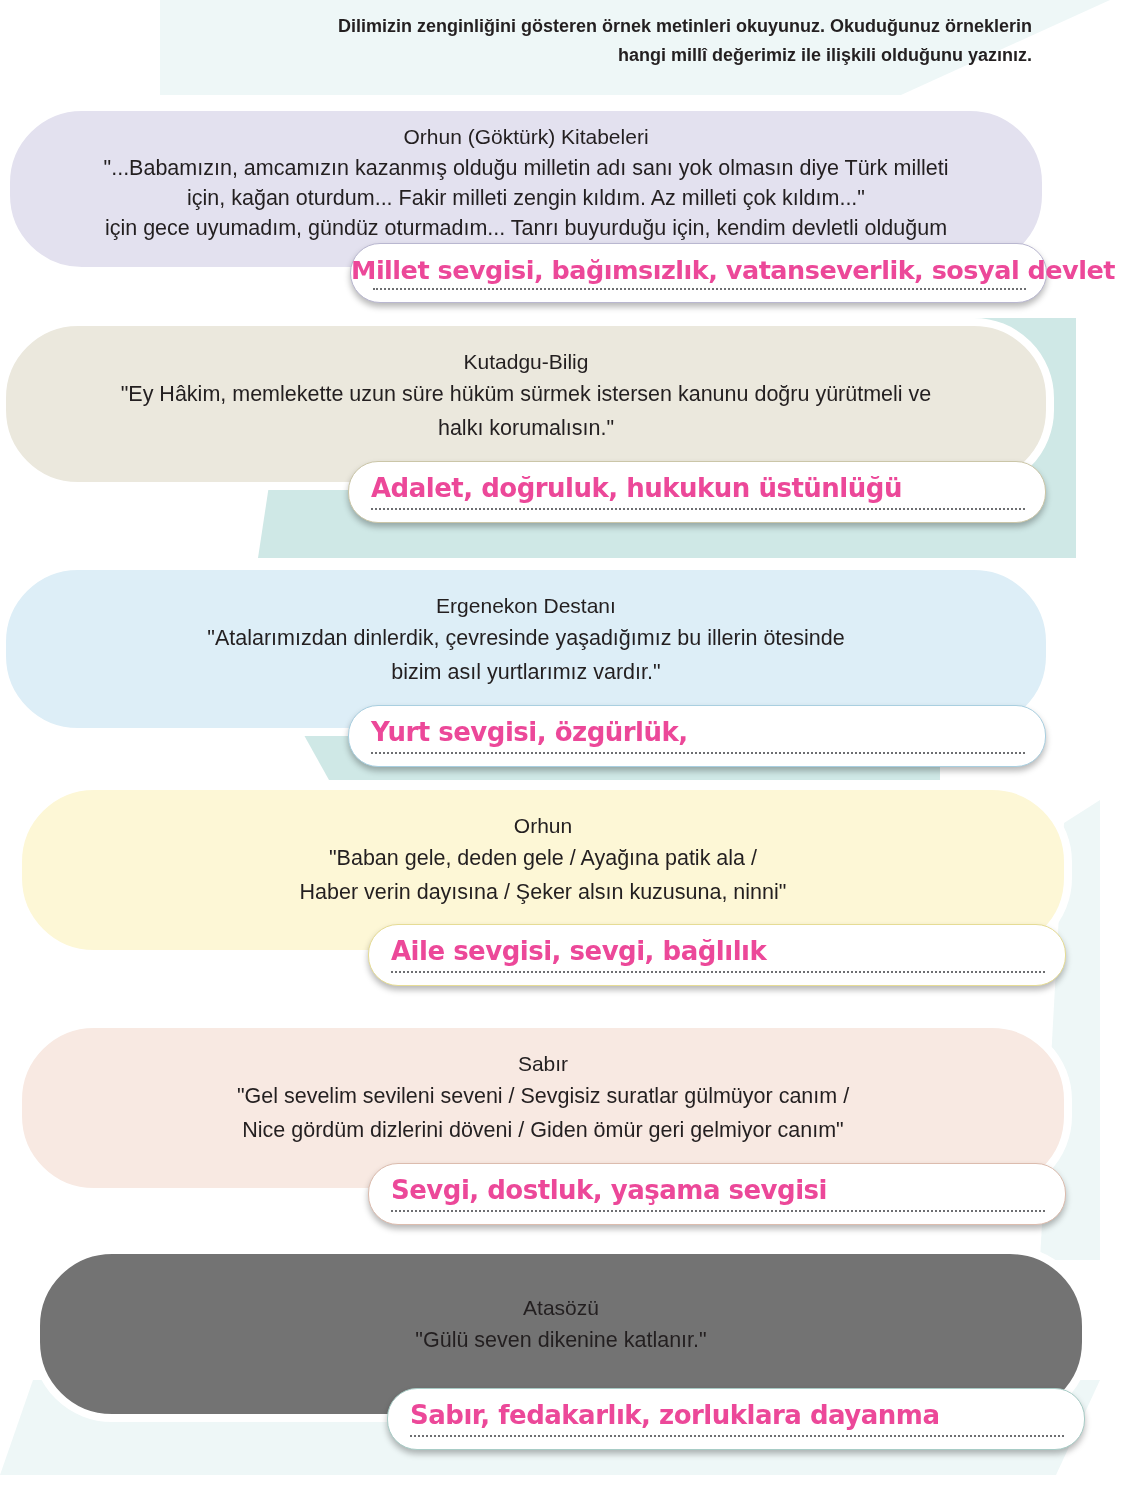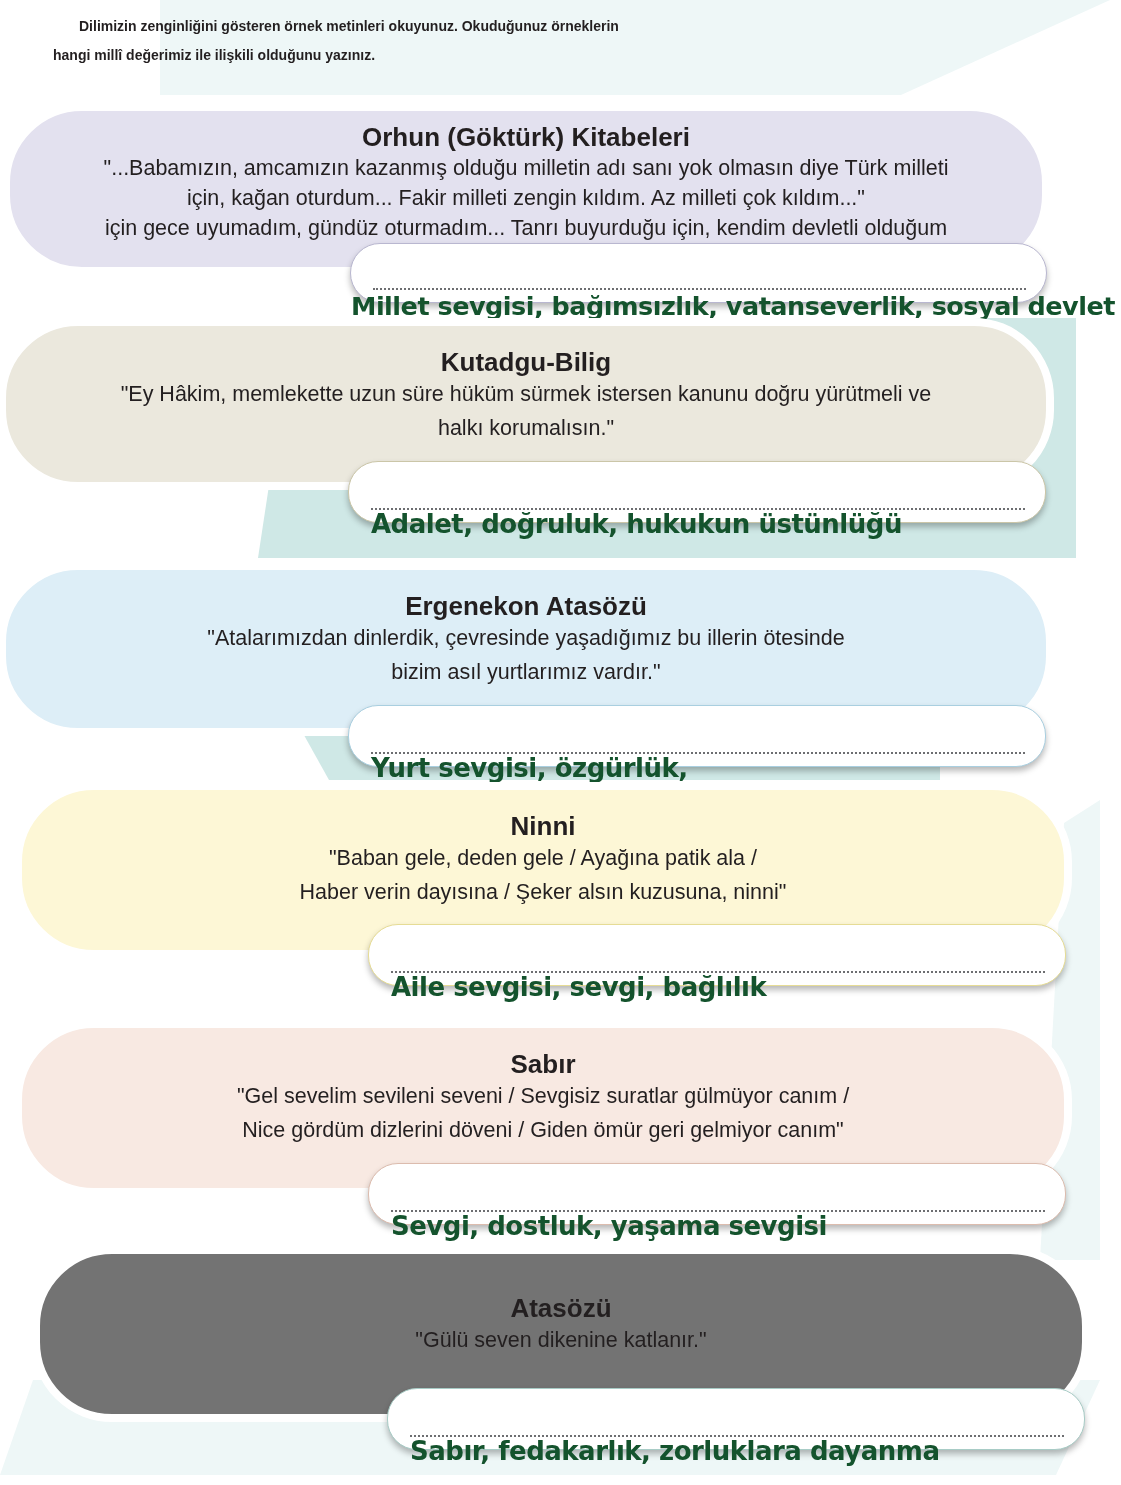--- a/index.html
+++ b/index.html
@@ -11,35 +11,35 @@
          clip-path: polygon(0 0, 100% 0, 78% 100%, 0 100%); }
   .bg2 { left: 258px; top: 318px; width: 818px; height: 240px; background: #cfe8e6;
          clip-path: polygon(12% 0, 100% 0, 100% 100%, 0 100%, 2% 55%); }
   .bg3 { left: 290px; top: 710px; width: 650px; height: 70px; background: #cfe8e6;
          clip-path: polygon(0 0, 100% 0, 100% 100%, 6% 100%); }
   .bg4 { left: 1040px; top: 800px; width: 60px; height: 460px; background: #eef7f7;
          clip-path: polygon(40% 5%, 100% 0, 100% 100%, 0 100%); }
   .bg5 { left: 0; top: 1380px; width: 1100px; height: 95px; background: #eef7f7;
          clip-path: polygon(3% 0, 100% 0, 96% 100%, 0 100%); }
 
-  .instruction { position: absolute; left: 53px; top: 12px; width: 1000px;
-                 font-size: 14px; font-weight: bold; line-height: 29px; z-index: 2; }
+  .instruction { position: absolute; left: 32px; top: 12px; width: 1000px;
+                 font-size: 18px; font-weight: bold; line-height: 29px; z-index: 2; text-align: right; }
   .instruction .indent { display: inline-block; width: 26px; }
 
   .card { position: absolute; z-index: 1; }
   .bubble { position: absolute; border-radius: 80px; border: 8px solid #ffffff;
             box-sizing: border-box; text-align: center; }
-  .bubble .title { font-weight: bold; font-size: 26px; line-height: 28px; }
+  .bubble .title { font-weight: normal; font-size: 21px; line-height: 28px; }
   .bubble .quote { font-size: 21.5px; line-height: 34px; }
 
   .answer { position: absolute; background: #ffffff; border-radius: 30px;
             box-sizing: border-box; box-shadow: 0 4px 6px rgba(0,0,0,0.28); }
-  .answer .text { position: absolute; left: 22px; top: 11px; color: #14532d;
+  .answer .text { position: absolute; left: 22px; top: 11px; color: #ec4899;
                   font-weight: bold; font-size: 26px; white-space: nowrap;
-                  font-family: "DejaVu Sans", sans-serif; letter-spacing: -0.5px; margin-top: 36px; }
+                  font-family: "DejaVu Sans", sans-serif; letter-spacing: -0.5px; }
   .answer .dots { position: absolute; left: 22px; right: 20px; bottom: 12px;
                   border-bottom: 2px dotted #6d6e71; }
 </style>
 </head>
 <body>
 
 <div class="bg-shape bg1"></div>
 <div class="bg-shape bg2"></div>
 <div class="bg-shape bg3"></div>
 <div class="bg-shape bg4"></div>
@@ -74,35 +74,35 @@
     </div>
   </div>
   <div class="answer" style="left:348px; top:461px; width:698px; height:62px; border:1.5px solid #cbc6a8;">
     <span class="text">Adalet, doğruluk, hukukun üstünlüğü</span>
     <div class="dots"></div>
   </div>
 </div>
 
 <div class="card">
   <div class="bubble" style="left:-2px; top:562px; width:1056px; height:174px; background:#ddeef7; padding-top:22px;">
-    <div class="title">Ergenekon Atasözü</div>
+    <div class="title">Ergenekon Destanı</div>
     <div class="quote" style="margin-top:1px;">
       <div>"Atalarımızdan dinlerdik, çevresinde yaşadığımız bu illerin ötesinde</div>
       <div>bizim asıl yurtlarımız vardır."</div>
     </div>
   </div>
   <div class="answer" style="left:348px; top:705px; width:698px; height:62px; border:1.5px solid #a9cfe0;">
     <span class="text">Yurt sevgisi, özgürlük,</span>
     <div class="dots"></div>
   </div>
 </div>
 
 <div class="card">
   <div class="bubble" style="left:14px; top:782px; width:1058px; height:176px; background:#fdf7d6; padding-top:22px;">
-    <div class="title">Ninni</div>
+    <div class="title">Orhun</div>
     <div class="quote" style="margin-top:1px;">
       <div>"Baban gele, deden gele / Ayağına patik ala /</div>
       <div>Haber verin dayısına / Şeker alsın kuzusuna, ninni"</div>
     </div>
   </div>
   <div class="answer" style="left:368px; top:924px; width:698px; height:62px; border:1.5px solid #e6dc95;">
     <span class="text">Aile sevgisi, sevgi, bağlılık</span>
     <div class="dots"></div>
   </div>
 </div>

